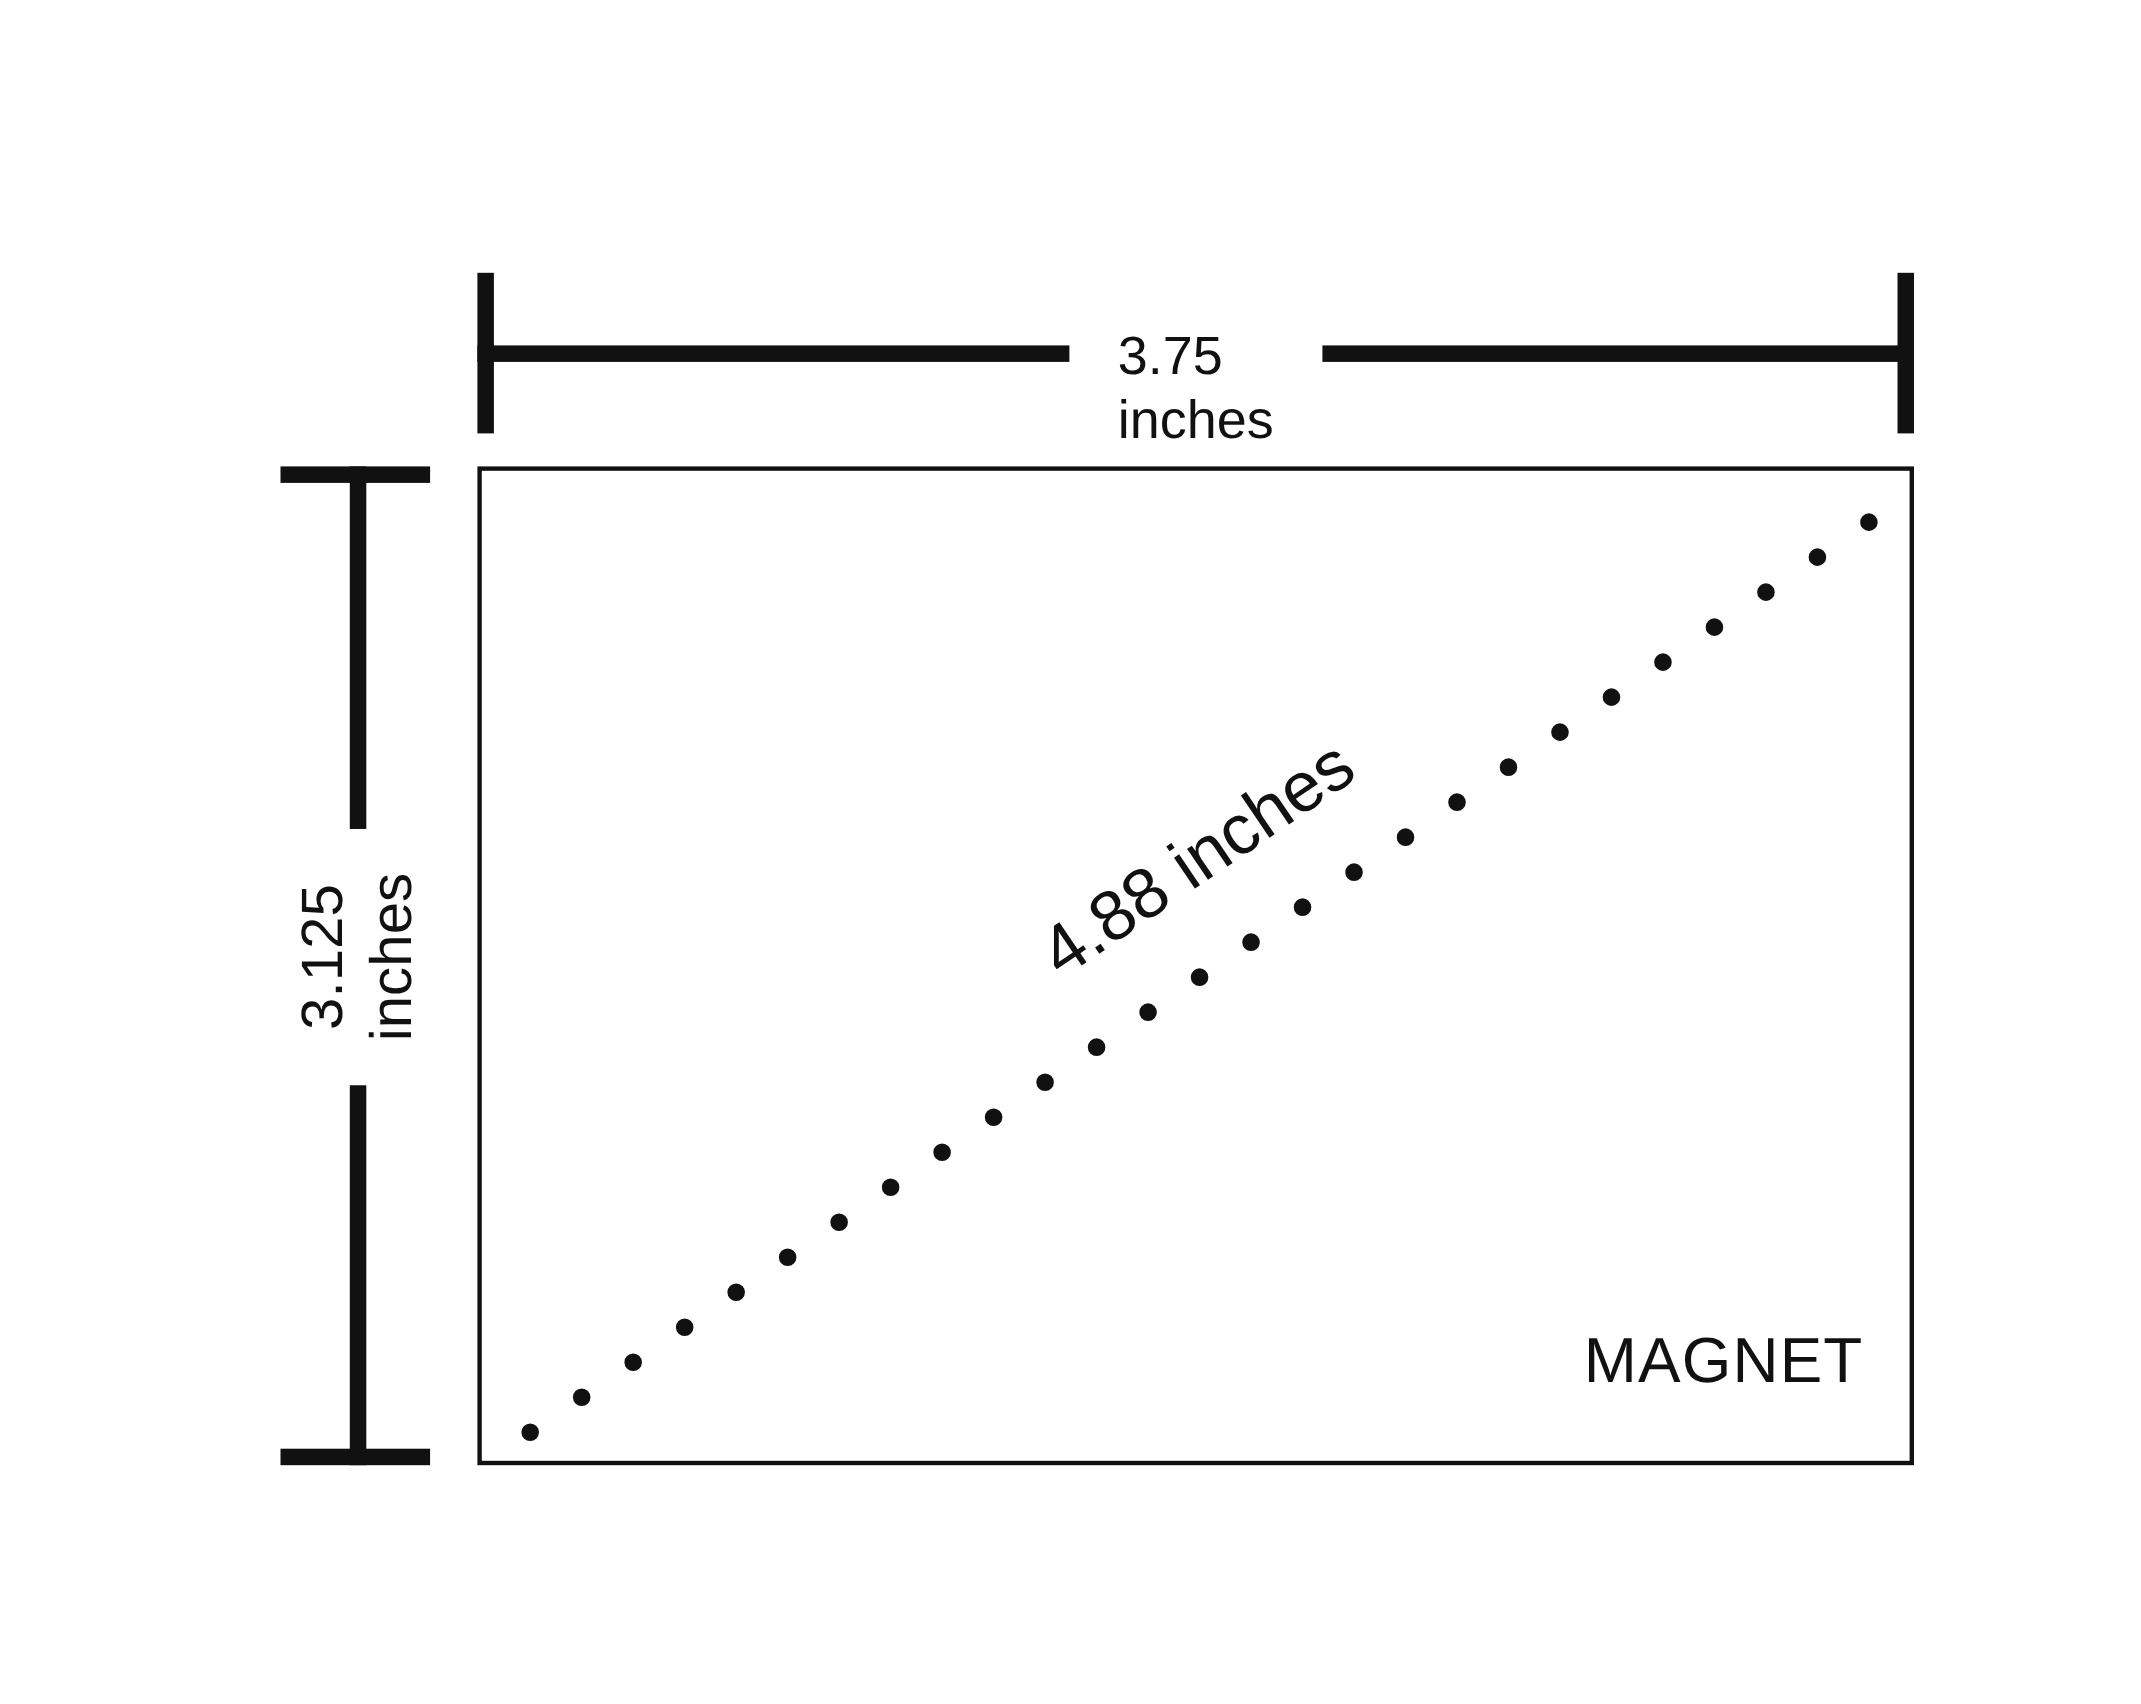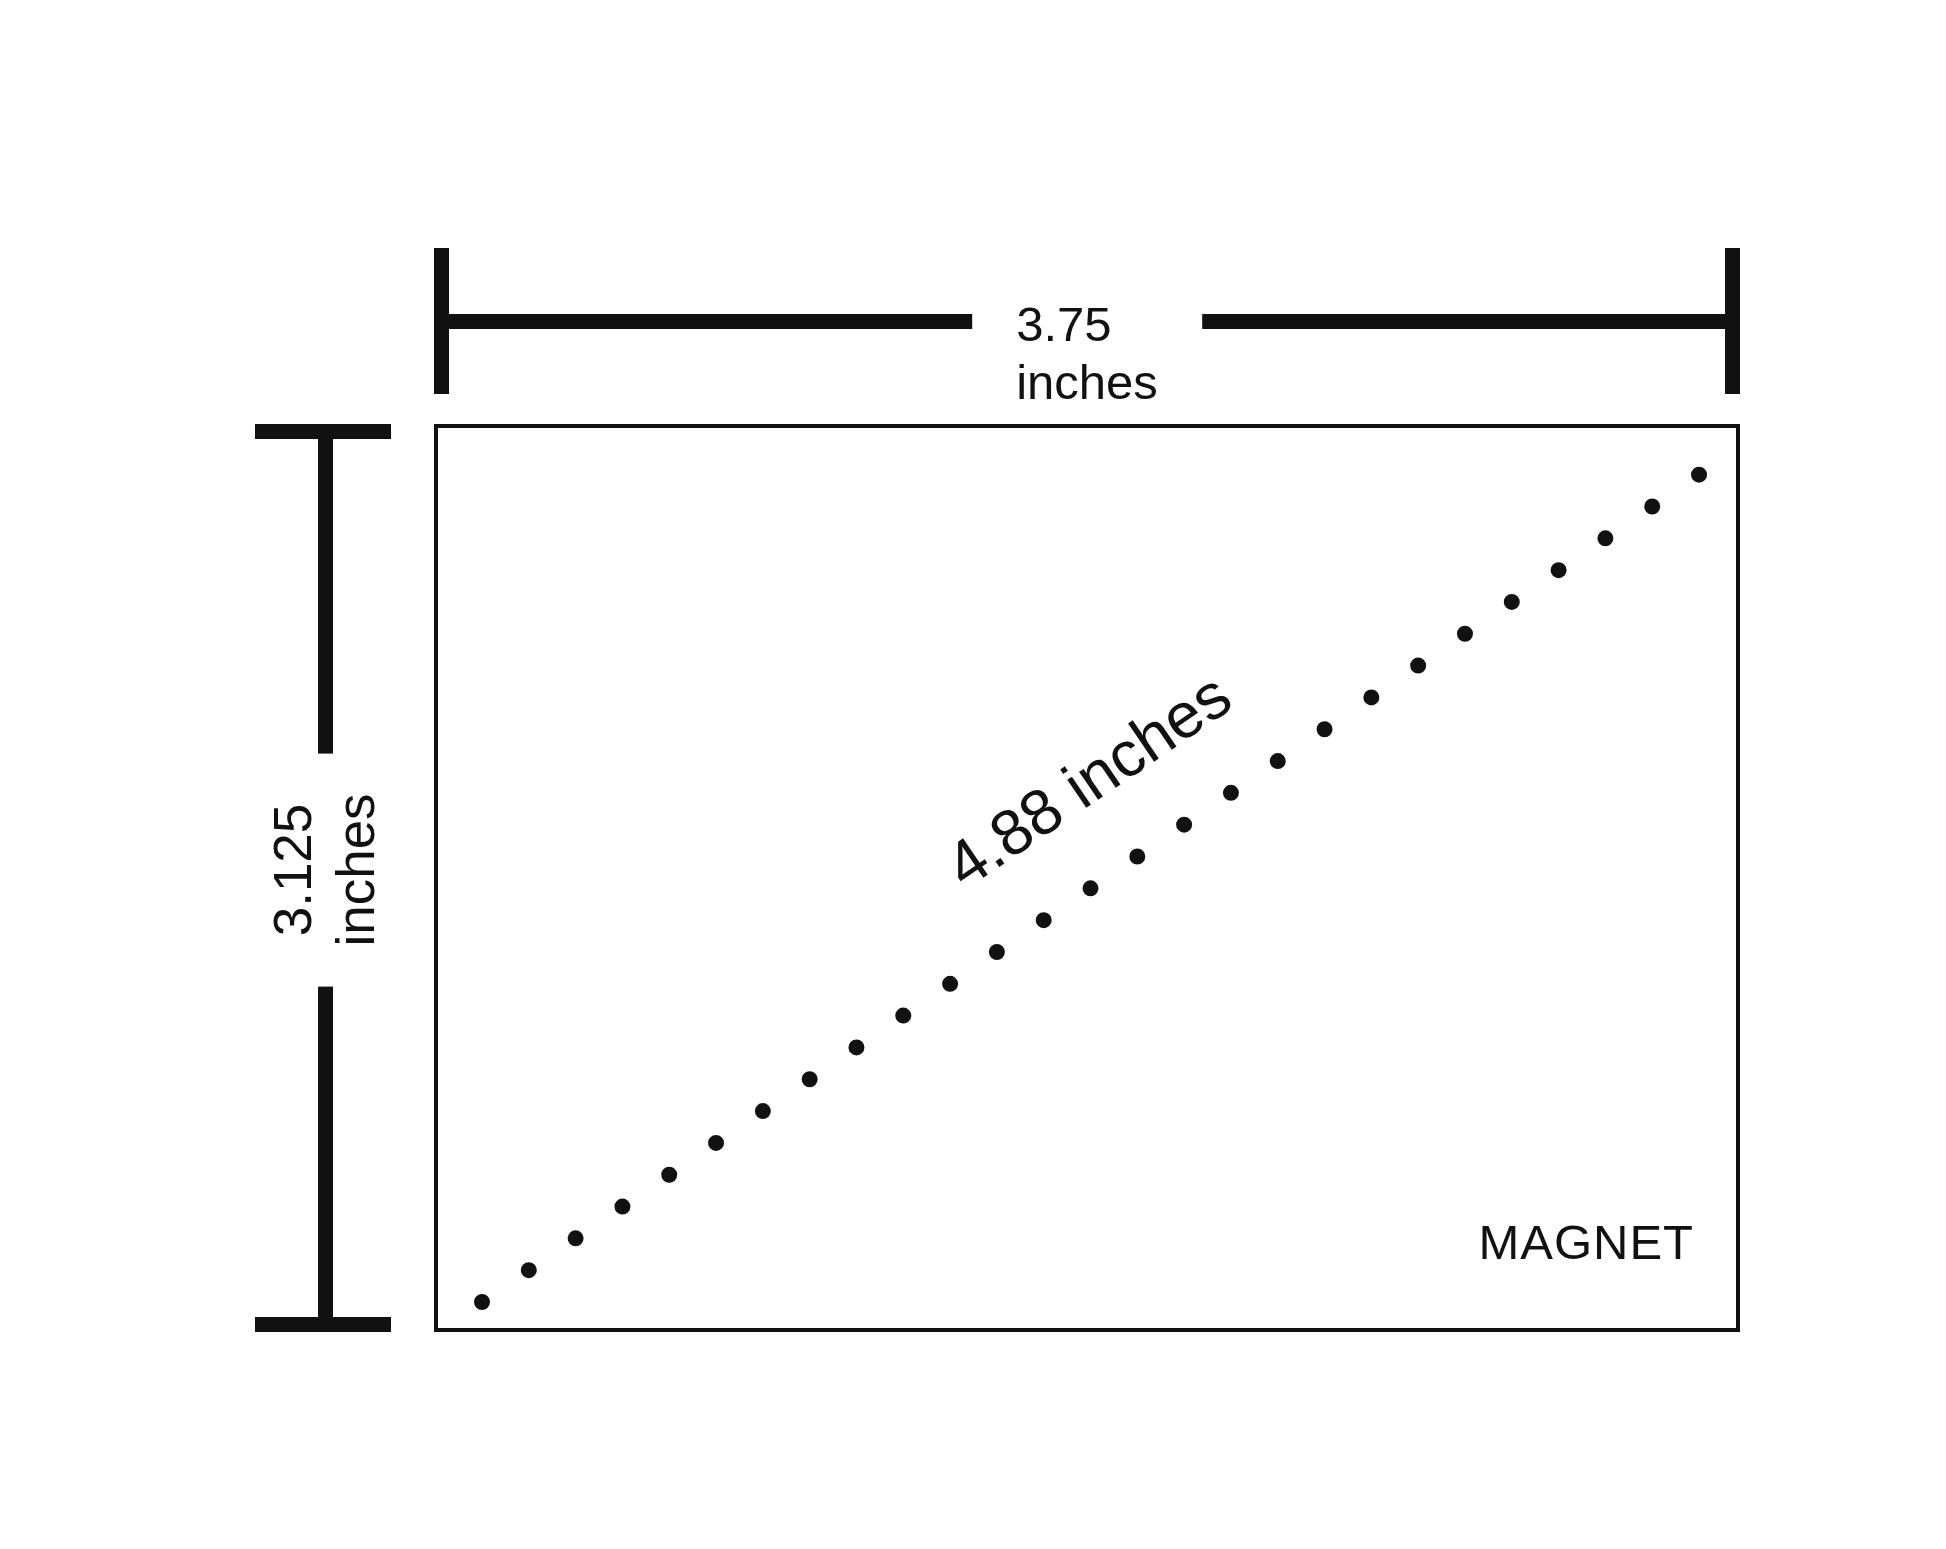--- a/index.html
+++ b/index.html
@@ -75,21 +75,21 @@
     left: 650px;
     top: 352px;
     transform: translate(-50%, -50%) rotate(-34.2deg);
     font-size: 64px;
     white-space: nowrap;
   }
   .shape-label {
     position: absolute;
     right: 42px;
     bottom: 58px;
-    font-size: 49px;
+    font-size: 58px;
     letter-spacing: 1px;
     white-space: nowrap;
     margin-left: 16px;
   }
 </style>
 </head>
 <body>
 
 <div class="canvas">
 

